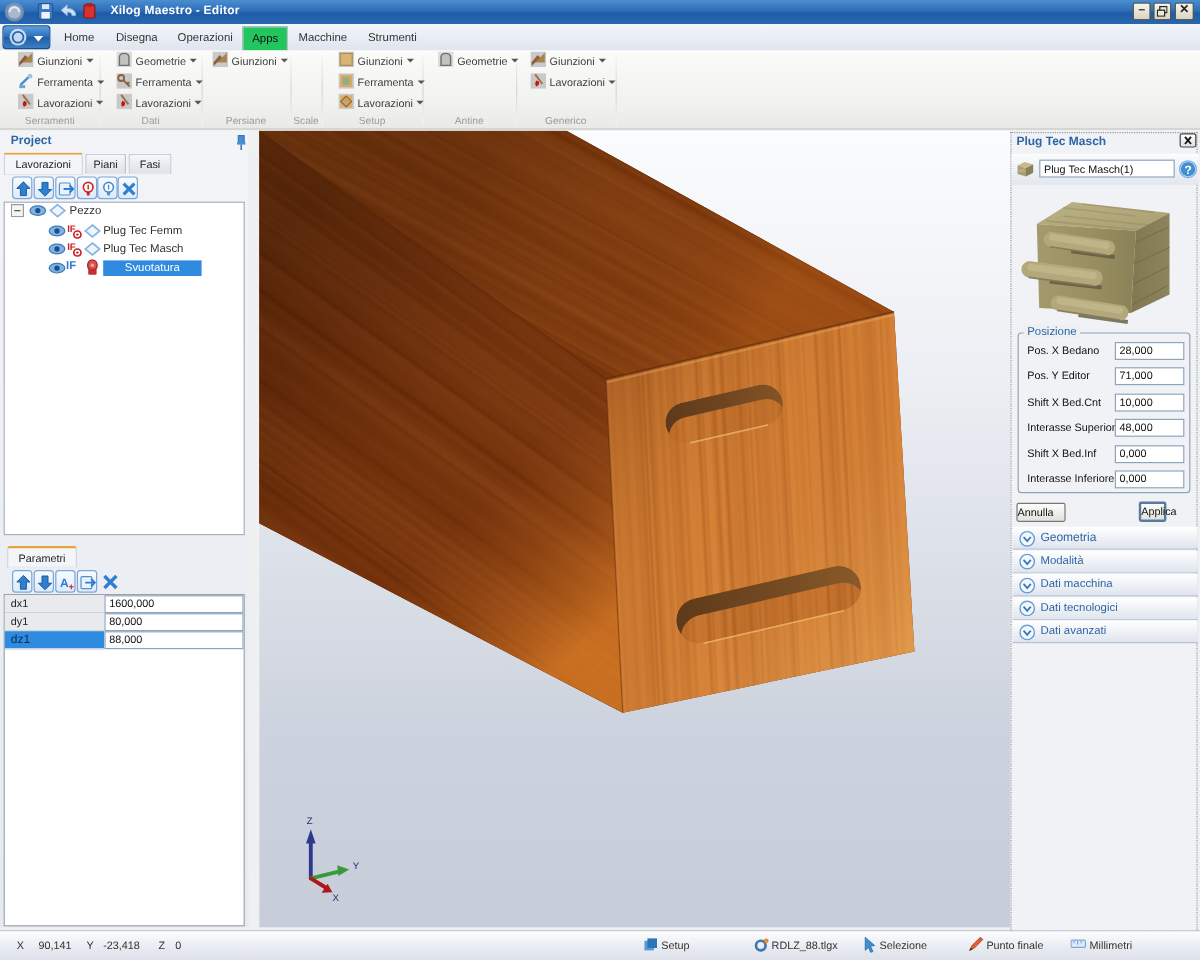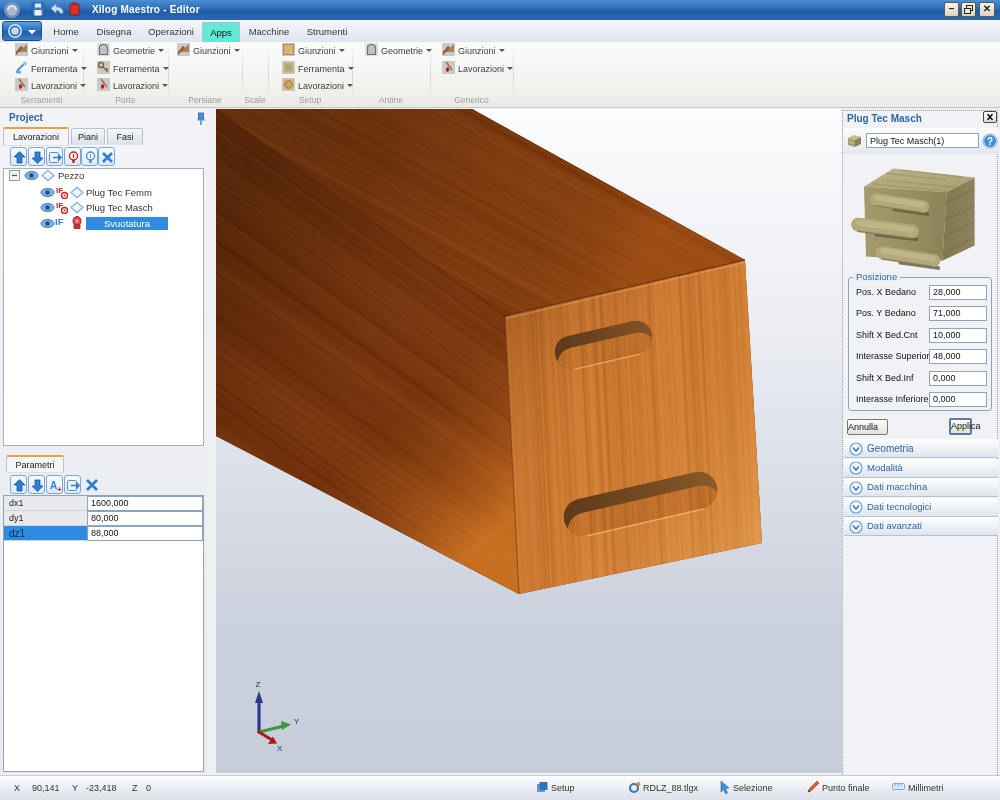--- a/index.html
+++ b/index.html
@@ -5,21 +5,21 @@
 #app{position:absolute;left:0;top:0;width:1000px;height:800px}
 .abs{position:absolute}
 
 #titlebar{position:absolute;left:0;top:0;width:1000px;height:20px;background:linear-gradient(#4a8ed0 0%,#2d6db8 45%,#1e5ca8 55%,#2a67b0 100%)}
 #title{position:absolute;left:92px;top:4px;color:#fff;font-size:10px;font-weight:bold;letter-spacing:.2px}
 .winbtn{position:absolute;top:2px;width:15px;height:15px;background:linear-gradient(#f7f5ea,#d9d4c0);border:1px solid #5a5a52;border-radius:2px;color:#222;font-size:10px;line-height:12px;text-align:center;font-weight:bold}
 
 #tabrow{position:absolute;left:0;top:20px;width:1000px;height:22px;background:linear-gradient(#f3f6fa,#dfe5ee)}
 #appbtn{position:absolute;left:2px;top:21px;width:40px;height:20px;background:linear-gradient(#5d9fe0,#2a6cb4 50%,#1d5ea8 51%,#3c7dc2);border:1px solid #1a4f8f;border-radius:3px}
 .rtab{position:absolute;top:22px;height:20px;font-size:9.5px;color:#333;text-align:center;line-height:20px}
-.rtab.act{background:#5eead4;border:1px solid #b8bfc9;border-bottom:none;color:#111}
+.rtab.act{background:#22c55e;border:1px solid #b8bfc9;border-bottom:none;color:#111}
 
 #ribbon{position:absolute;left:0;top:42px;width:1000px;height:66px;background:linear-gradient(#fbfbfa,#f1f1ee 70%,#e9e9e6);border-bottom:1px solid #c5c5c2}
 .rsep{position:absolute;top:46px;width:1px;height:58px;background:linear-gradient(#f5f5f3,#d4d4d0,#f5f5f3)}
 .glabel{position:absolute;top:95px;font-size:8.5px;color:#9b9b97;text-align:center;white-space:nowrap}
 .ritem{position:absolute;height:15px;font-size:9px;color:#3c3c3c;white-space:nowrap;line-height:15px}
 .ricon{display:inline-block;width:13px;height:13px;vertical-align:-2px;margin-right:3px}
 .caret{display:inline-block;margin-left:3px;width:0;height:0;border-left:3px solid transparent;border-right:3px solid transparent;border-top:3.5px solid #555;vertical-align:2px}
 
 .panel{position:absolute;background:#e9ecf2}
 .ptab{position:absolute;height:18px;background:linear-gradient(#ffffff,#eceef2);border:1px solid #b9c2cf;border-bottom:1px solid #dfe3ea;font-size:9px;color:#222;text-align:center;line-height:16px;border-radius:2px 2px 0 0}
@@ -79,21 +79,21 @@
 
 <div id="ribbon"></div>
 <div class="rsep" style="left:83px"></div>
     <div class="rsep" style="left:168px"></div>
 <div class="rsep" style="left:242px"></div>
     <div class="rsep" style="left:268px"></div>
 <div class="rsep" style="left:352px"></div>
     <div class="rsep" style="left:430px"></div>
 <div class="rsep" style="left:513px"></div>
 <div class="glabel" style="left:0;width:83px">Serramenti</div>
-<div class="glabel" style="left:83px;width:85px">Porte</div>
+<div class="glabel" style="left:83px;width:85px">Dati</div>
 <div class="glabel" style="left:168px;width:74px">Persiane</div>
 <div class="glabel" style="left:242px;width:26px">Scale</div>
 <div class="glabel" style="left:268px;width:84px">Setup</div>
 <div class="glabel" style="left:352px;width:78px">Antine</div>
 <div class="glabel" style="left:430px;width:83px">Generico</div>
 <div class="ritem" style="left:15px;top:43px"><svg class="ricon">
         <rect width="13" height="13" fill="#c9c9c9"></rect>
         <path d="M1,9 L6,3 L8,5 L12,1 L12,9 Z" fill="#a9824f"></path>
         <path d="M1,12 L1,9 L6,3 L8,5 Z" fill="#8a6138"></path>
       </svg>Giunzioni<span class="caret"></span></div>
@@ -784,21 +784,21 @@
 <path d="M52.7,104.5 L93.9,110.3" stroke="#5f5940" stroke-width="3.4" opacity="0.8" fill="none"></path>
 <path d="M89.0,96.3 L37.0,88.3 L35.5,88.2 L34.2,88.5 L32.9,89.0 L31.7,89.9 L30.8,90.9 L30.1,92.2 L29.8,93.5 L29.7,95.0 L30.0,96.3 L30.5,97.6 L31.4,98.8 L32.4,99.7 L33.7,100.4 L35.0,100.7 L87.0,108.7 L88.5,108.8 L89.8,108.5 L91.1,108.0 L92.3,107.1 L93.2,106.1 L93.9,104.8 L94.2,103.5 L94.3,102.0 L94.0,100.7 L93.5,99.4 L92.6,98.2 L91.6,97.3 L90.3,96.6 Z" fill="#b2a87c"></path>
 <path d="M87.4,97.9 L37.4,89.9 L36.8,89.9 L36.2,90.0 L35.6,90.2 L35.1,90.6 L34.7,91.1 L34.4,91.6 L34.2,92.3 L34.2,92.9 L34.3,93.5 L34.5,94.1 L34.9,94.6 L35.4,95.0 L35.9,95.3 L36.6,95.5 L86.6,103.5 L87.2,103.5 L87.8,103.4 L88.4,103.2 L88.9,102.8 L89.3,102.3 L89.6,101.8 L89.8,101.1 L89.8,100.5 L89.7,99.9 L89.5,99.3 L89.1,98.8 L88.6,98.4 L88.1,98.1 Z" fill="#c1b78b" opacity="0.85"></path>
 <path d="M35.0,100.7 L87.0,108.7" stroke="#837a54" stroke-width="1.4" fill="none" opacity="0.9"></path>
 </svg>
 
 <div class="abs" style="left:848px;top:277px;width:144px;height:134px;border:1px solid #8ea4bd;border-radius:3px"></div>
 <div class="abs blue" style="left:853px;top:271px;font-size:9.5px;background:#edeff3;padding:0 3px;color:#2e66a4">Posizione</div>
 <div class="lbl" style="left:856px;top:287px">Pos. X Bedano</div>
     <div class="ibox" style="left:929px;top:285px;width:58px;height:15px">28,000</div>
-<div class="lbl" style="left:856px;top:308px">Pos. Y Bedano</div>
+<div class="lbl" style="left:856px;top:308px">Pos. Y Editor</div>
     <div class="ibox" style="left:929px;top:306px;width:58px;height:15px">71,000</div>
 <div class="lbl" style="left:856px;top:330px">Shift X Bed.Cnt</div>
     <div class="ibox" style="left:929px;top:328px;width:58px;height:15px">10,000</div>
 <div class="lbl" style="left:856px;top:351px">Interasse Superior</div>
     <div class="ibox" style="left:929px;top:349px;width:58px;height:15px">48,000</div>
 <div class="lbl" style="left:856px;top:373px">Shift X Bed.Inf</div>
     <div class="ibox" style="left:929px;top:371px;width:58px;height:15px">0,000</div>
 <div class="lbl" style="left:856px;top:394px">Interasse Inferiore</div>
     <div class="ibox" style="left:929px;top:392px;width:58px;height:15px">0,000</div>
 <div class="abs" style="left:847px;top:419px;width:41px;height:16px;background:linear-gradient(#fcfcfb,#e2e2dc);border:1px solid #777;border-radius:2px;font-size:9px;text-align:left;line-height:14px;color:#111">Annulla</div>

